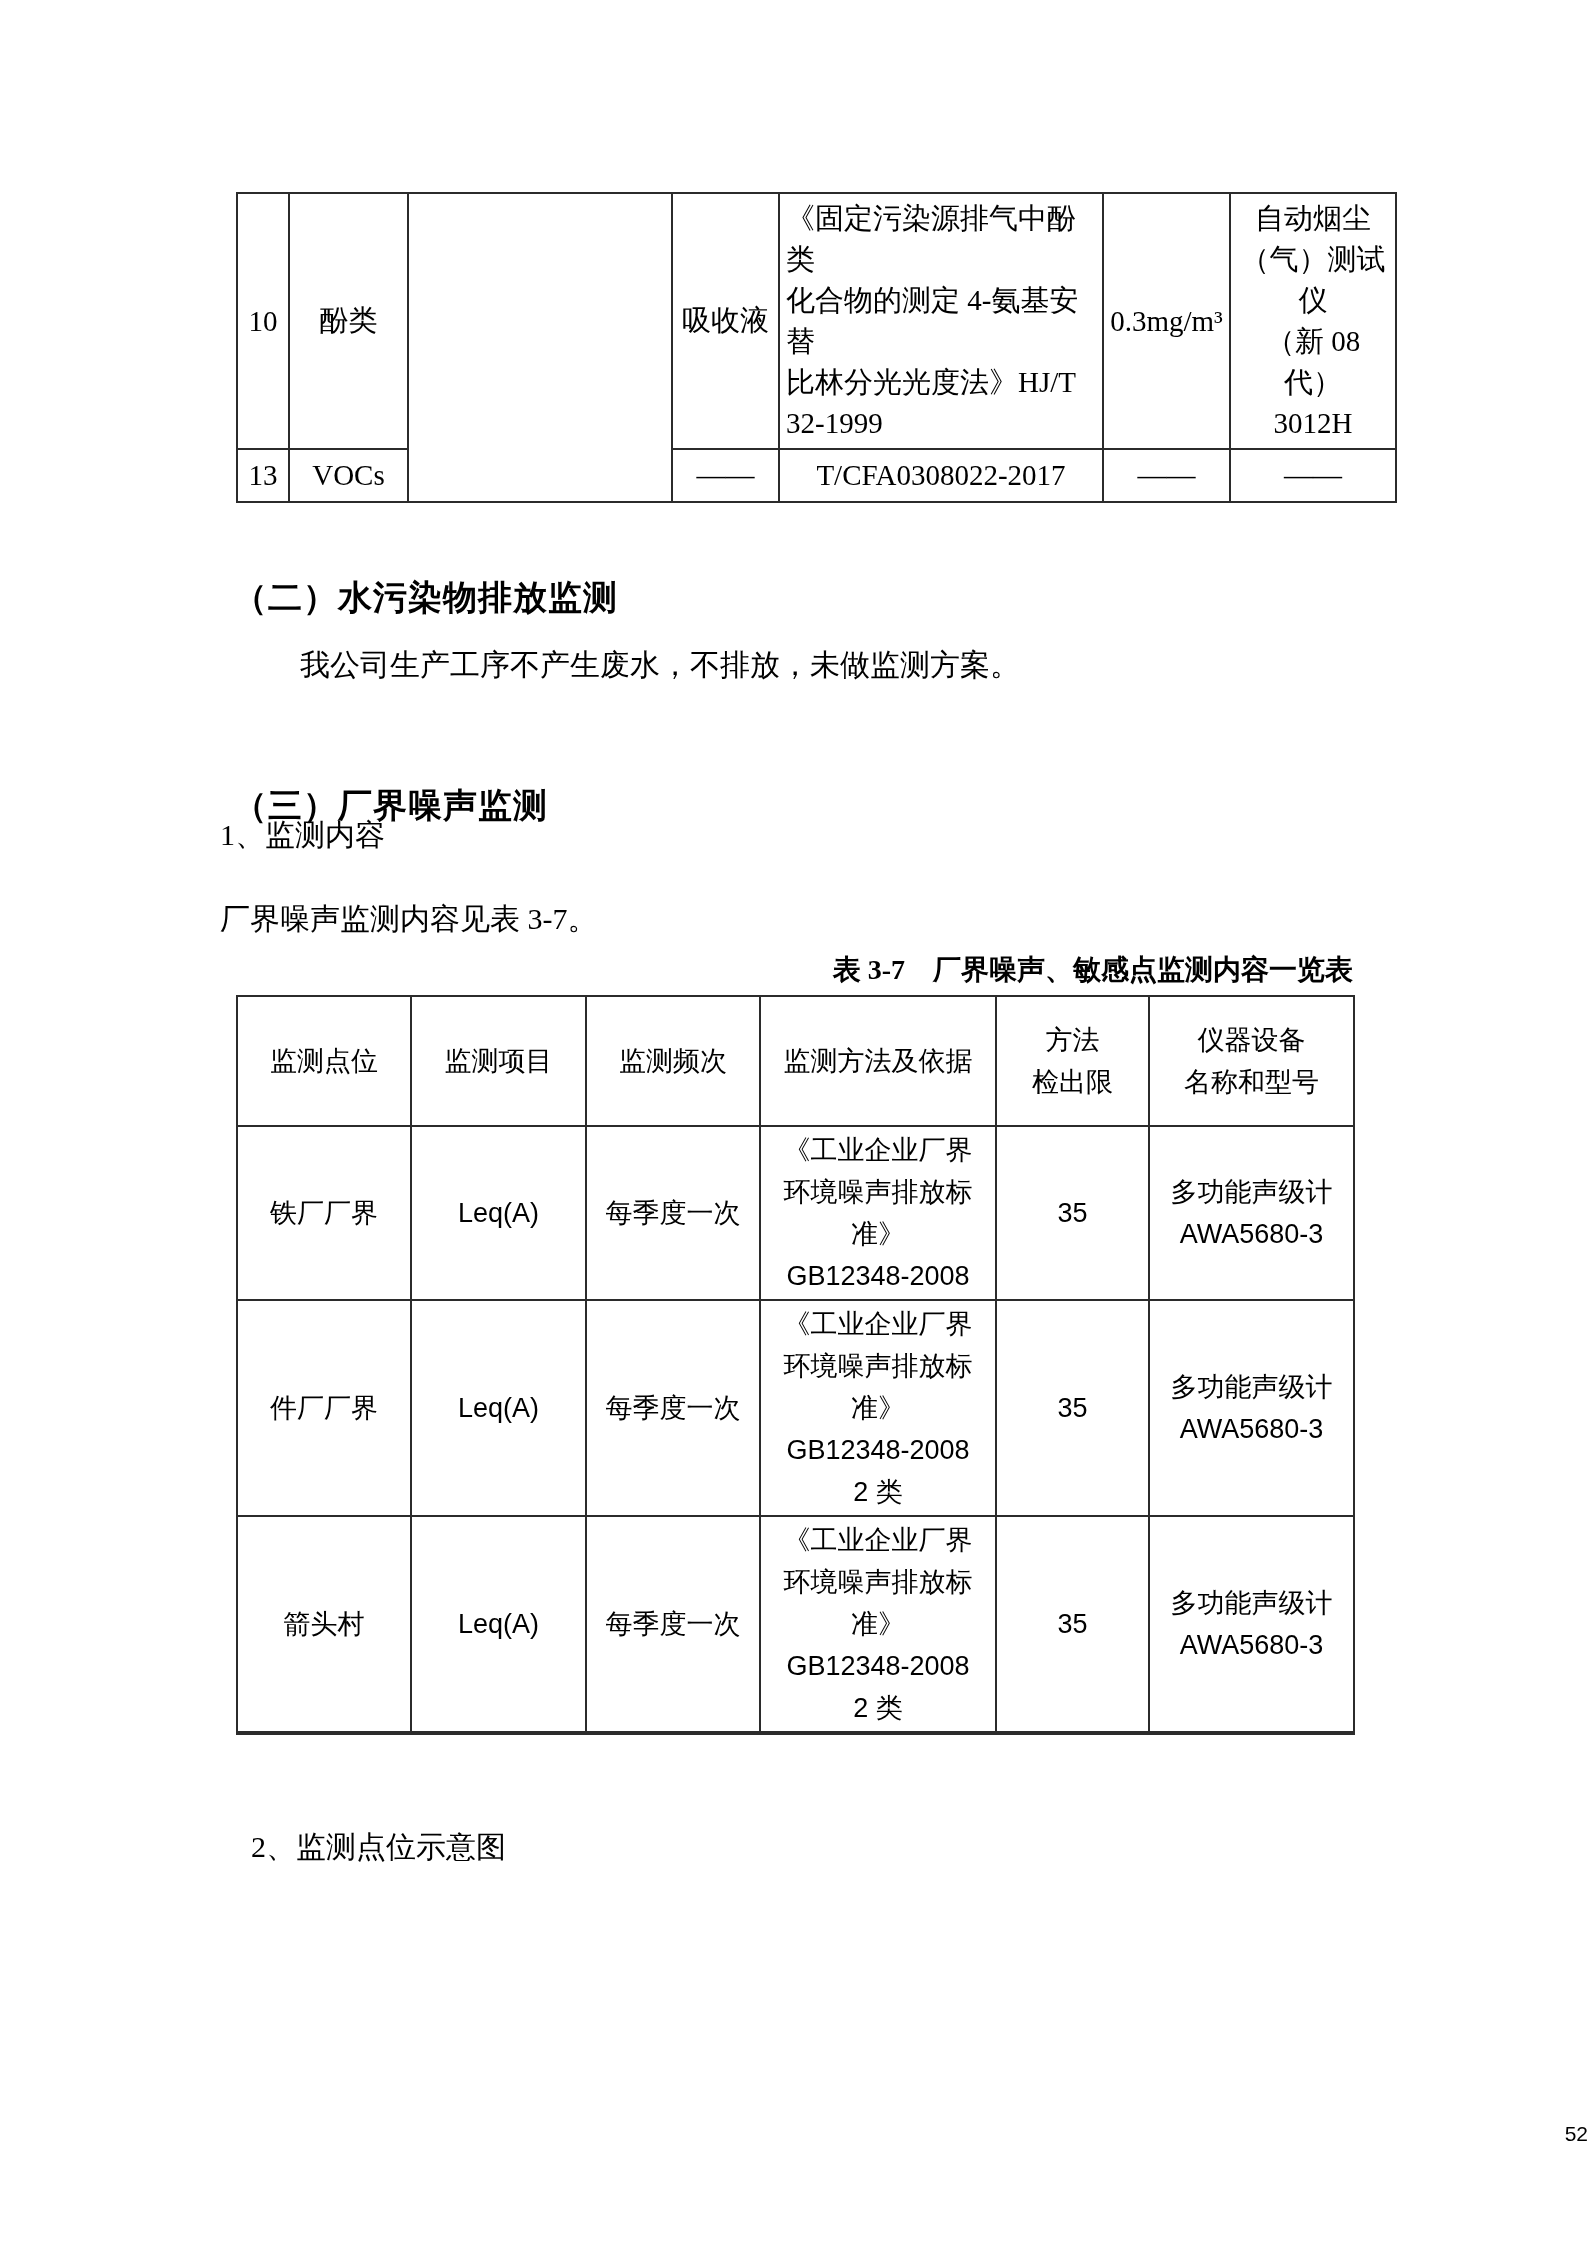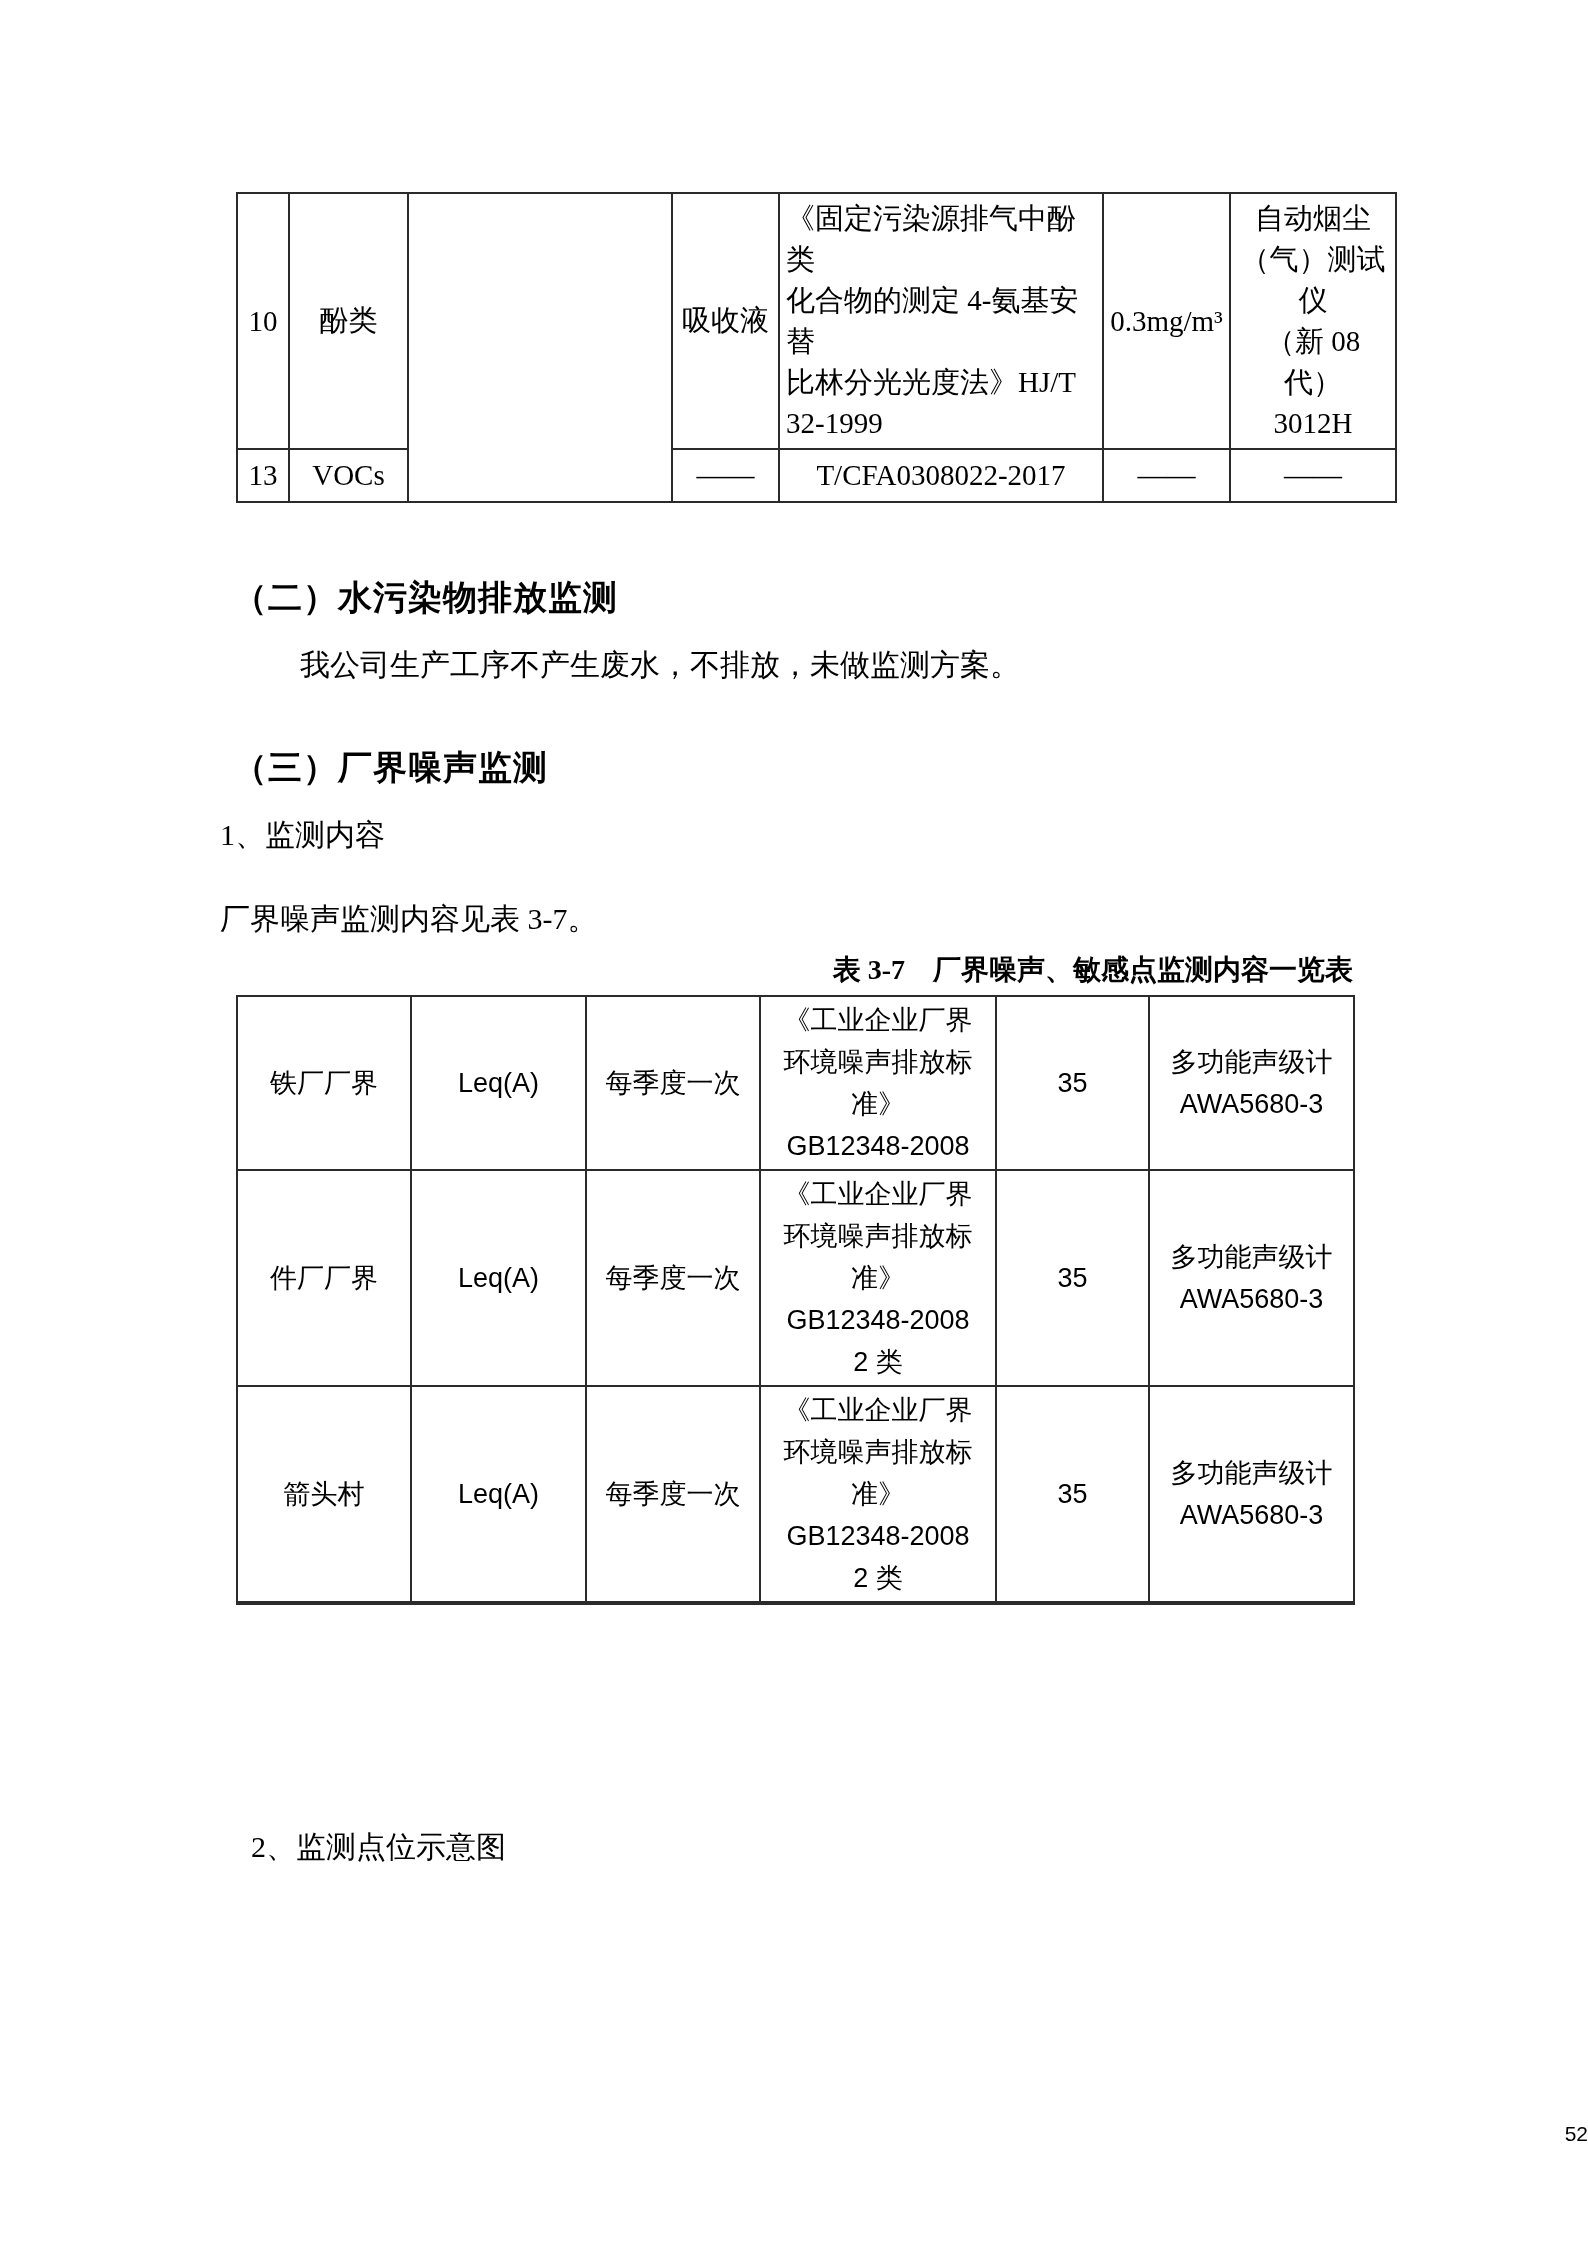--- a/index.html
+++ b/index.html
@@ -80,36 +80,46 @@
       <td>T/CFA0308022-2017</td>
       <td>——</td>
       <td>——</td>
     </tr>
   </tbody>
     </table>
 
   <div class="abs h2" style="left:233px;top:554px;">（二）水污染物排放监测</div>
   <div class="abs body-text" style="left:300px;top:645px;">我公司生产工序不产生废水，不排放，未做监测方案。</div>
 
-  <div class="abs h2" style="left:233px;top:724px;">（三）厂界噪声监测</div>
+  <div class="abs h2" style="left:233px;top:762px;">（三）厂界噪声监测</div>
   <div class="abs list-item" style="left:220px;top:815px;">1、监测内容</div>
   <div class="abs list-item" style="left:220px;top:899px;">厂界噪声监测内容见表 3-7。</div>
 
   <div class="abs caption">表 3-7　厂界噪声、敏感点监测内容一览表</div>
 
   <table class="abs t2">
     <colgroup>
       <col style="width:174px">
         <col style="width:175px">
         <col style="width:174px">
       <col style="width:236px">
         <col style="width:153px">
         <col style="width:205px">
     </colgroup>
     <tbody>
+        <tr class="hdr">
+      <th>监测点位</th>
+      <th>监测项目</th>
+      <th>监测频次</th>
+      <th>监测方法及依据</th>
+      <th class="pre">方法
+检出限</th>
+      <th class="pre">仪器设备
+名称和型号</th>
+    </tr>
     <tr class="row1">
       <td>铁厂厂界</td>
       <td class="sans">Leq(A)</td>
       <td>每季度一次</td>
       <td class="pre sans">《工业企业厂界
 环境噪声排放标
 准》
 GB12348-2008</td>
       <td class="sans">35</td>
       <td class="pre sans">多功能声级计

